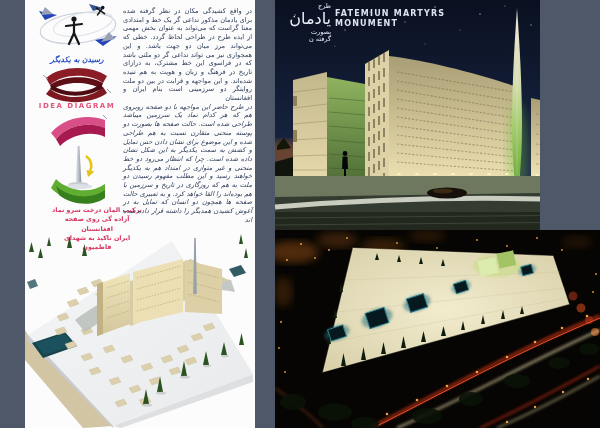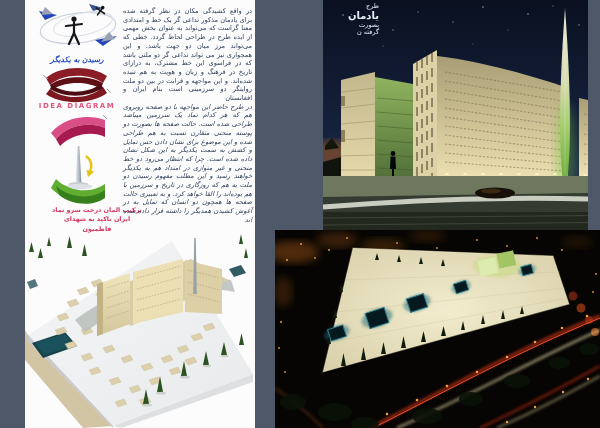--- a/index.html
+++ b/index.html
@@ -30,29 +30,29 @@
   
   .desc-col{
     left:98px;top:7px;width:129px;height:230px;
     direction:rtl;text-align:justify;
     color:#2c3c58;font-size:6.6px;line-height:1.32;
   }
   .desc-col p{margin:0 0 0 0;}
   .desc-col p + p{font-style:italic;}
 
   
-  .render-top{position:absolute;left:275px;top:0;width:265px;height:230px;background:#0d1526;overflow:hidden;margin-left:48px;}
+  .render-top{position:absolute;left:275px;top:0;width:265px;height:230px;background:#0d1526;overflow:hidden;}
   .render-bottom{position:absolute;left:275px;top:230px;width:325px;height:198px;background:#060503;overflow:hidden;}
   .model-render{position:absolute;left:0;top:232px;width:230px;height:196px;overflow:hidden;}
 
   .title-fa{
     left:10px;top:3px;width:46px;text-align:right;
     color:#e9eef8;direction:rtl;line-height:1.15;font-size:6.5px;
   }
-  .title-fa .big{font-size:10px;font-weight:bold;}
+  .title-fa .big{font-size:16px;font-weight:normal;}
   .title-en{
     left:60px;top:9px;color:#dde4f0;font-size:8px;font-weight:bold;
     letter-spacing:1.2px;line-height:1.3;white-space:nowrap;
   }
   svg{display:block;}
 </style>
 </head>
 <body>
 
 <div class="board">
@@ -125,20 +125,21 @@
       </g>
     </svg>
 
     <svg class="abs" style="left:22px;top:176px;" width="62" height="34" viewBox="0 0 62 34">
       <path d="M4,12 C18,27 44,29 58,16 L58,8 C44,18 22,16 9,3 Z" fill="#5fae32"></path>
       <path d="M9,10 C22,22 44,24 58,14 L58,22 C46,31 24,29 12,19 Z" fill="#377e1c"></path>
     </svg>
 
     <div class="abs concept-caption">
       <span>ترکیب المان درخت سرو نماد</span>
+      <span>آزاده گی روی صفحه افغانستان</span>
       <span>ایران تاکید به شهدای فاطمیون</span>
     </div>
 
     <div class="abs desc-col">
       <p>در واقع کشیدگی مکان در نظر گرفته شده برای یادمان مذکور تداعی گر یک خط و امتدادی معنا گراست که می‌تواند به عنوان بخش مهمی از ایده طرح در طراحی لحاظ گردد. خطی که می‌تواند مرز میان دو جهت باشد. و این همجواری نیز می تواند تداعی گر دو ملتی باشد که در فراسوی این خط مشترک، به درازای تاریخ در فرهنگ و زبان و هویت به هم تنیده شده‌اند. و این مواجهه و قرابت در بین دو ملت روایتگر دو سرزمینی است بنام ایران و افغانستان</p>
       <p>در طرح حاضر این مواجهه با دو صفحه روبروی هم که هر کدام نماد یک سرزمین میباشد طراحی شده است. حالت صفحه ها بصورت دو پوسته منحنی متقارن نسبت به هم طراحی شده و این موضوع برای نشان دادن حس تمایل و کشش به سمت یکدیگر به این شکل نشان داده شده است. چرا که انتظار می‌رود دو خط منحنی و غیر متوازی در امتداد هم به یکدیگر خواهند رسید و این مطلب مفهوم رسیدن دو ملت به هم که روزگاری در تاریخ و سرزمین با هم بوده‌اند را القا خواهد کرد. و به تعبیری حالت صفحه ها همچون دو انسان که تمایل به در آغوش کشیدن همدیگر را داشته قرار داده شده اند</p>
     </div>
 
     <div class="model-render">
       <svg width="230" height="196" viewBox="0 0 230 196">
@@ -414,20 +415,22 @@
       </g>
     </svg>
 
     <div class="abs title-fa">
       <div>طرح</div>
       <div class="big">یادمان</div>
       <div>بصورت</div>
       <div>گرفته ن</div>
     </div>
     <div class="abs title-en">
+      <div>FATEMIUN MARTYRS</div>
+      <div>MONUMENT</div>
     </div>
   </div>
 
   <div class="render-bottom">
     <svg width="325" height="198" viewBox="0 0 325 198">
       <defs>
         <radialGradient id="plazaNight" cx=".5" cy=".5" r=".75">
           <stop offset="0" stop-color="#f2ecce"></stop>
             <stop offset="1" stop-color="#d6cda6"></stop>
         </radialGradient>

